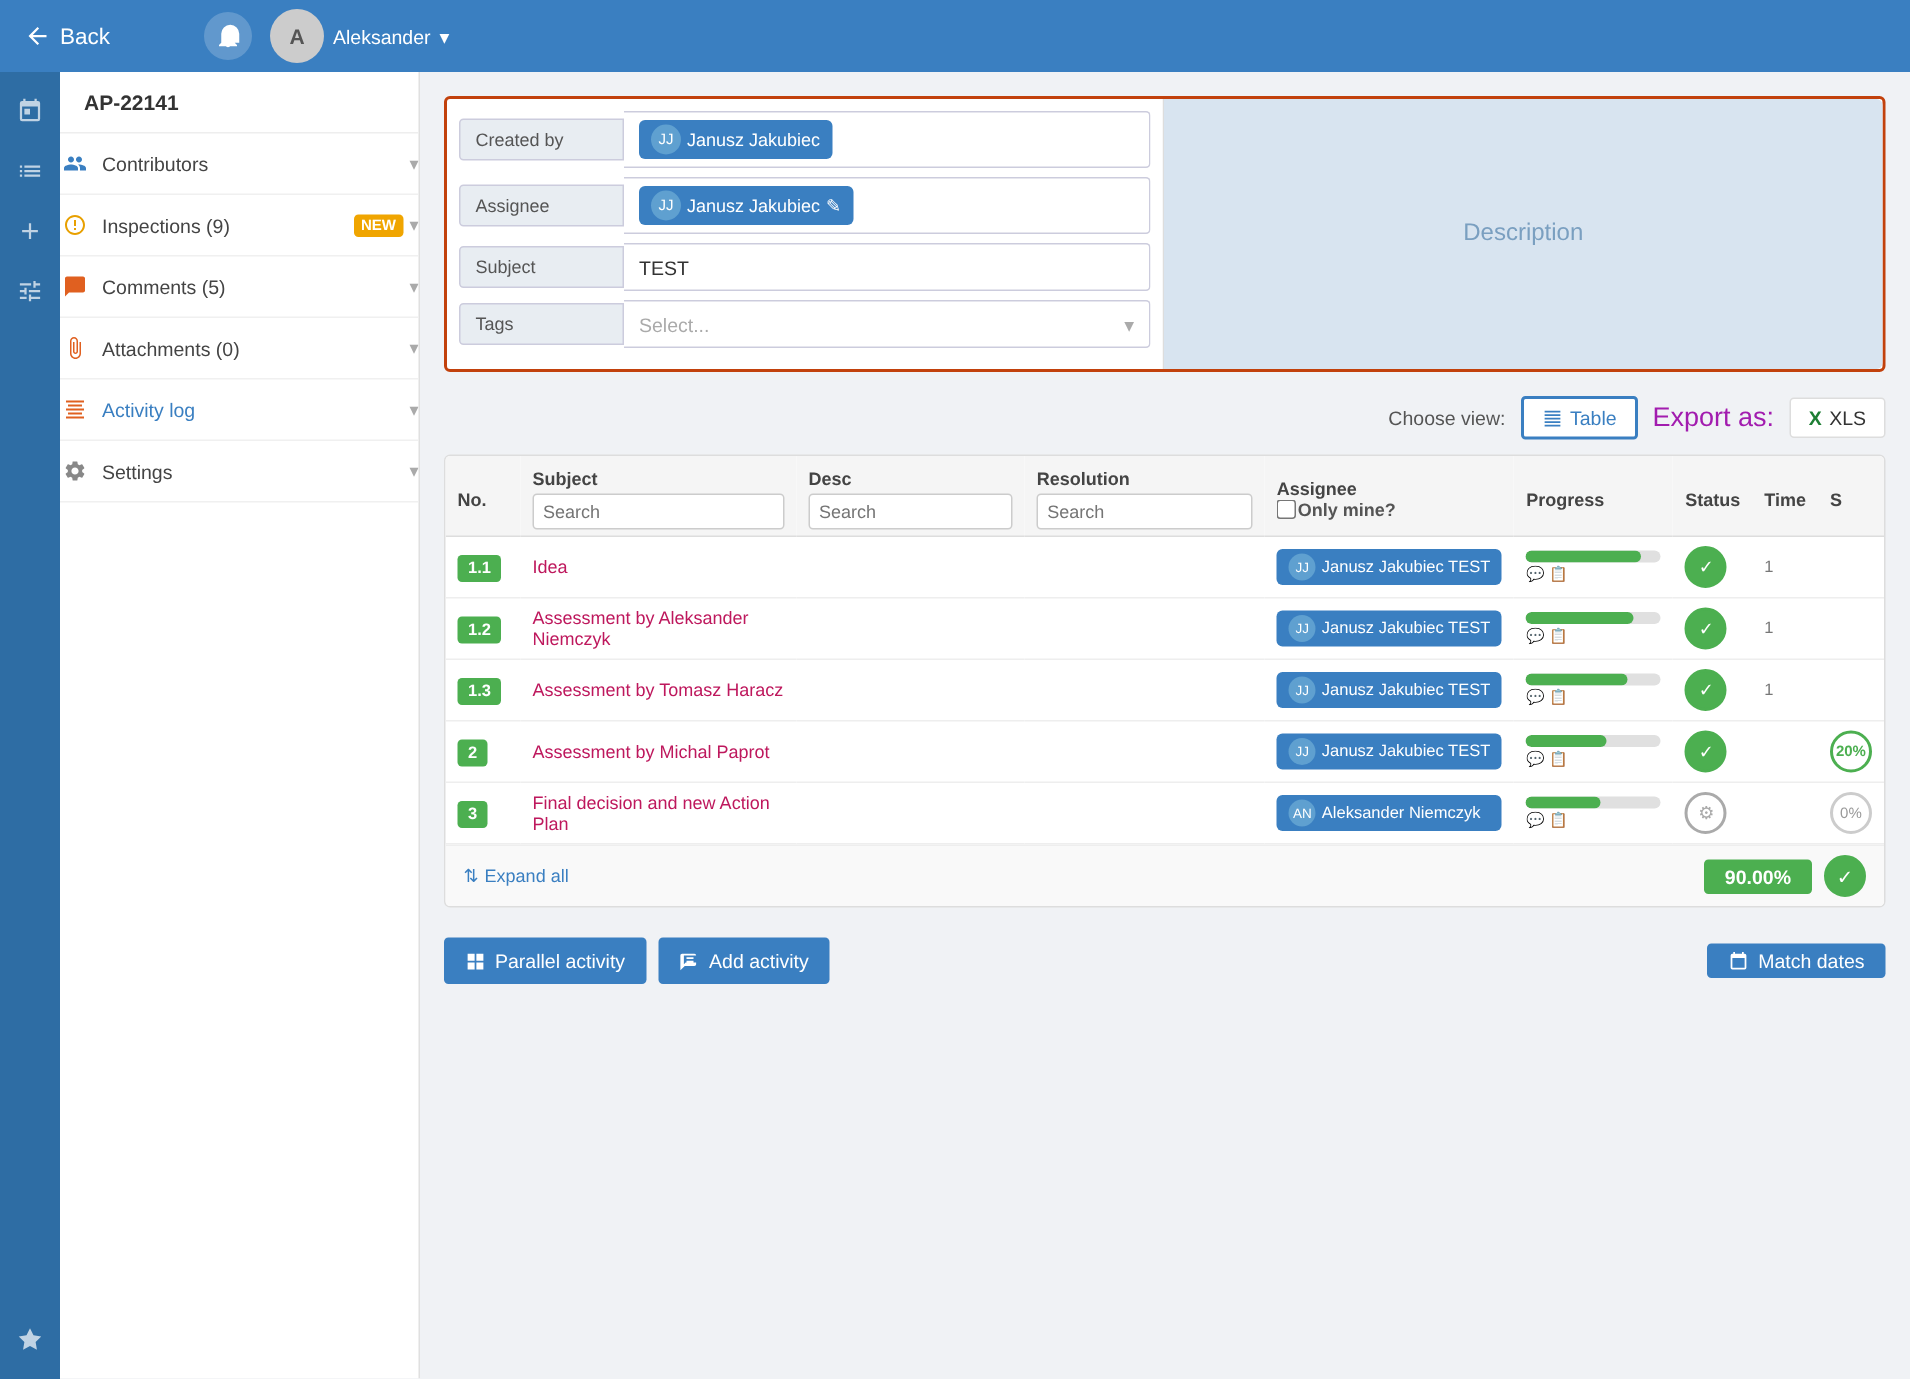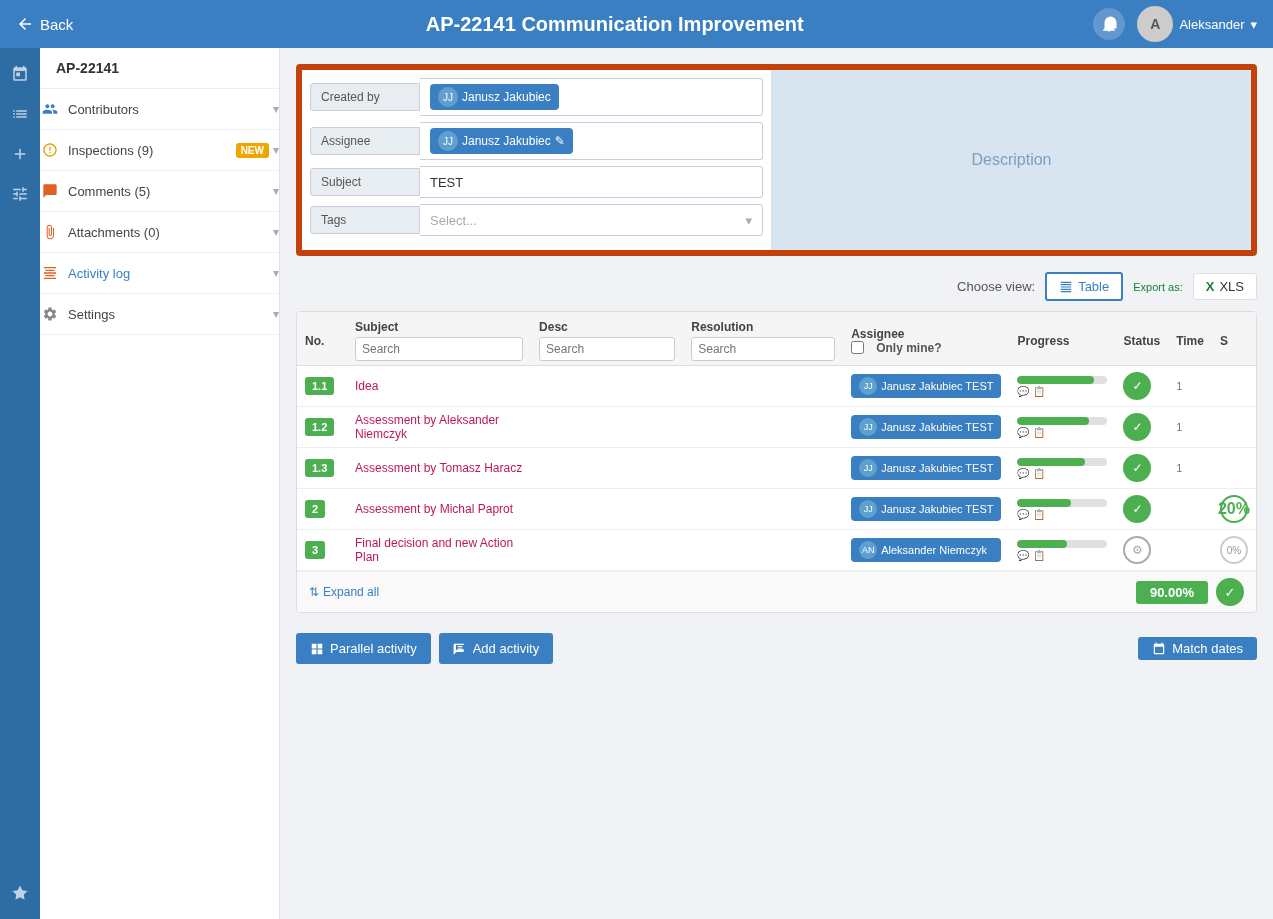--- a/index.html
+++ b/index.html
@@ -58,21 +58,21 @@
     .nav-item.active { color: #3a7fc1; }
 
     
     .content-area {
       flex: 1; overflow-y: auto; padding: 16px;
       background: #f0f2f5;
     }
 
     
     .form-section {
-      background: white; border: 6px solid #c2410c; border-radius: 4px;
+      background: white; border: 2px solid #c2410c; border-radius: 4px;
       display: flex; gap: 0; margin-bottom: 16px;
     }
     .form-left { flex: 1; padding: 8px; }
     .form-right {
       width: 480px; background: #d8e4f0; border-left: 1px solid #ddd;
       display: flex; align-items: center; justify-content: center;
       color: #7a9fc0; font-size: 16px; border-radius: 0 4px 4px 0;
     }
     .form-row { display: flex; align-items: center; margin-bottom: 6px; }
     .form-label {
@@ -107,21 +107,21 @@
       display: flex; align-items: center; justify-content: flex-end;
       margin-bottom: 10px; gap: 10px;
     }
     .choose-view-label { color: #555; font-size: 13px; }
     .btn-table {
       display: flex; align-items: center; gap: 5px;
       border: 2px solid #3a7fc1; background: white; color: #3a7fc1;
       padding: 5px 12px; border-radius: 3px; cursor: pointer; font-size: 13px;
     }
     .btn-table.active { border-color: #3a7fc1; }
-    .export-label { color: #15803d; font-size: 11px; }
+    .export-label { color: #a21caf; font-size: 18px; }
     .btn-xls {
       display: flex; align-items: center; gap: 5px;
       border: 1px solid #ddd; background: white; color: #333;
       padding: 5px 12px; border-radius: 3px; cursor: pointer; font-size: 13px;
     }
     .xls-icon { color: #1e7e34; font-weight: bold; }
 
     
     .activity-table-wrap {
       background: white; border: 1px solid #ddd; border-radius: 4px;
@@ -151,21 +151,21 @@
       border-radius: 4px; font-size: 11px; white-space: nowrap;
       max-width: 160px;
     }
     .assignee-chip .av { width: 18px; height: 18px; border-radius: 50%; background: #5fa0d0; display: flex; align-items: center; justify-content: center; font-size: 9px; flex-shrink: 0; }
     .progress-bar-wrap { display: flex; flex-direction: column; gap: 2px; min-width: 90px; }
     .progress-bar-bg { height: 8px; background: #e0e0e0; border-radius: 4px; overflow: hidden; width: 90px; }
     .progress-bar-fill { height: 100%; background: #4caf50; border-radius: 4px; }
     .progress-icons { display: flex; gap: 3px; align-items: center; font-size: 10px; color: #999; }
     .status-check { width: 28px; height: 28px; border-radius: 50%; border: 2px solid #4caf50; background: #4caf50; color: white; display: flex; align-items: center; justify-content: center; }
     .status-gear { width: 28px; height: 28px; border-radius: 50%; border: 2px solid #aaa; color: #aaa; display: flex; align-items: center; justify-content: center; }
-    .status-partial { width: 28px; height: 28px; border-radius: 50%; border: 2px solid #4caf50; color: #4caf50; display: flex; align-items: center; justify-content: center; font-size: 16px; font-weight: bold; }
+    .status-partial { width: 28px; height: 28px; border-radius: 50%; border: 2px solid #4caf50; color: #4caf50; display: flex; align-items: center; justify-content: center; font-size: 10px; font-weight: bold; }
     .status-partial-gray { width: 28px; height: 28px; border-radius: 50%; border: 2px solid #ccc; color: #999; display: flex; align-items: center; justify-content: center; font-size: 10px; }
     .time-col { font-size: 11px; color: #777; }
 
     
     .expand-row { display: flex; align-items: center; padding: 6px 12px; background: #f9f9f9; border-top: 1px solid #eee; }
     .expand-btn { color: #3a7fc1; cursor: pointer; font-size: 12px; display: flex; align-items: center; gap: 4px; }
     .total-progress { margin-left: auto; background: #4caf50; color: white; font-weight: bold; padding: 4px 14px; border-radius: 3px; font-size: 13px; }
 
     
     .bottom-actions { display: flex; align-items: center; justify-content: space-between; margin-top: 20px; }
@@ -180,37 +180,36 @@
       background: #3a7fc1; color: white; border: none;
       padding: 8px 14px; border-radius: 3px; cursor: pointer; font-size: 13px;
     }
     .btn-match {
       display: flex; align-items: flex-end; gap: 6px;
       background: #3a7fc1; color: white; border: none;
       padding: 4px 14px; border-radius: 3px; cursor: pointer; font-size: 13px;
     }
 
     
-    .checkbox-label { display: flex; align-items: center; gap: 12px; color: #555; font-size: 12px; cursor: pointer; }
+    .checkbox-label { display: flex; align-items: center; gap: 1px; color: #555; font-size: 12px; cursor: pointer; }
 
     
     .content-area::-webkit-scrollbar { width: 6px; }
     .content-area::-webkit-scrollbar-thumb { background: #ccc; border-radius: 3px; }
   </style>
 </head>
 <body>
 
 <div class="topbar">
   <div class="topbar-back">
     <svg viewBox="0 0 24 24">
         <path d="M20 11H7.83l5.59-5.59L12 4l-8 8 8 8 1.41-1.41L7.83 13H20v-2z"></path>
       </svg>
     <span>Back</span>
   </div>
-  <div class="topbar-title">AP-22141 Communication Improvement</div>
   <div class="topbar-right">
     <div class="topbar-bell">
       <svg width="18" height="18" viewBox="0 0 24 24" fill="white">
           <path d="M18 17H6v-7A6 6 0 0 1 18 10v7zm0 1l2 2v1H4v-1l2-2V10a8 8 0 0 1 16 0v8zM10 20h4a2 2 0 0 1-4 0z"></path>
         </svg>
     </div>
     <div class="topbar-user">
       <div class="topbar-avatar">A</div>
       <span>Aleksander</span>
       <span>▾</span>

